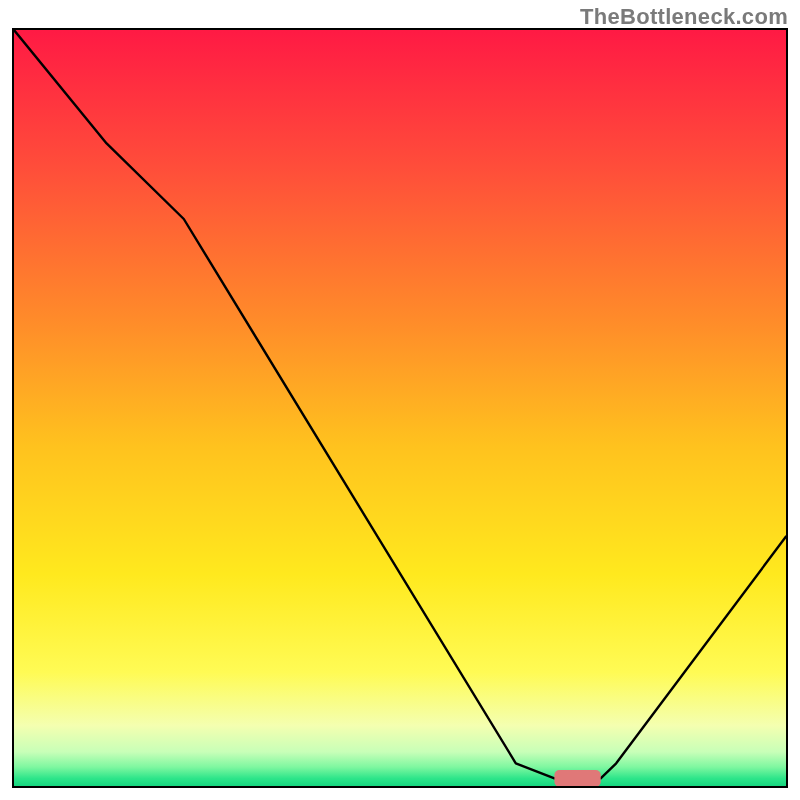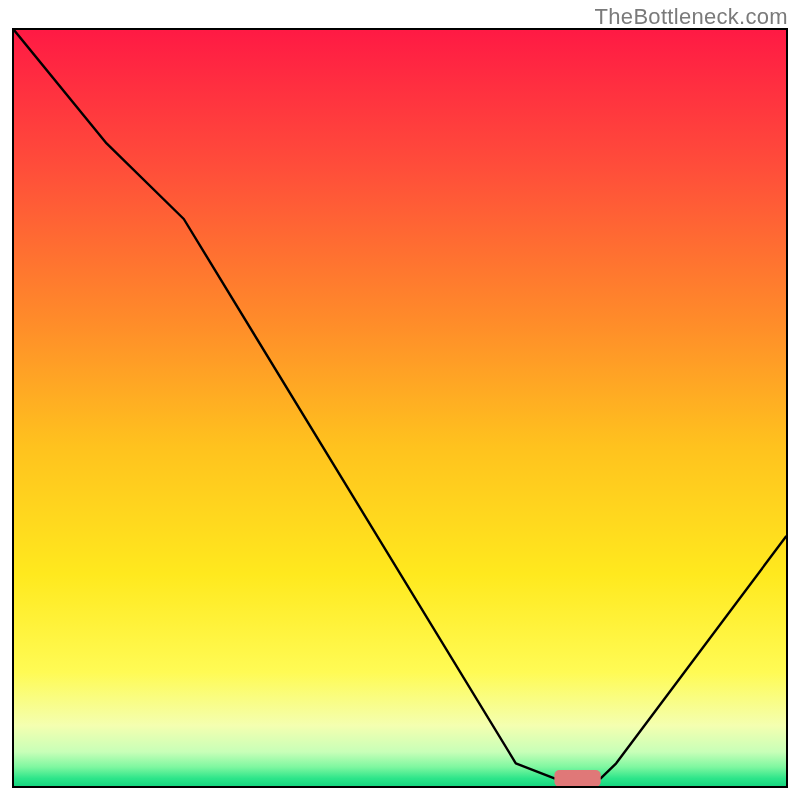--- a/index.html
+++ b/index.html
@@ -1,16 +1,16 @@
 <!DOCTYPE html>
 <html><head>
 <meta charset="utf-8">
 <style>
   html,body{margin:0;padding:0;width:800px;height:800px;background:#fff;font-family:Arial,Helvetica,sans-serif;}
-  .watermark{position:absolute;top:4px;right:12px;font-size:22px;font-weight:400;color:#7a7a7a;letter-spacing:0.3px;}
+  .watermark{position:absolute;top:4px;right:12px;font-size:22px;font-weight:700;color:#7a7a7a;letter-spacing:0.3px;}
   .plot{position:absolute;left:12px;top:28px;width:776px;height:760px;border:2px solid #000;box-sizing:border-box;overflow:hidden;}
   svg{display:block;width:100%;height:100%;}
 </style>
 </head>
 <body>
 
 <div class="watermark">TheBottleneck.com</div>
 
 <div class="plot">
   <svg viewBox="0 0 772 756" preserveAspectRatio="none">

